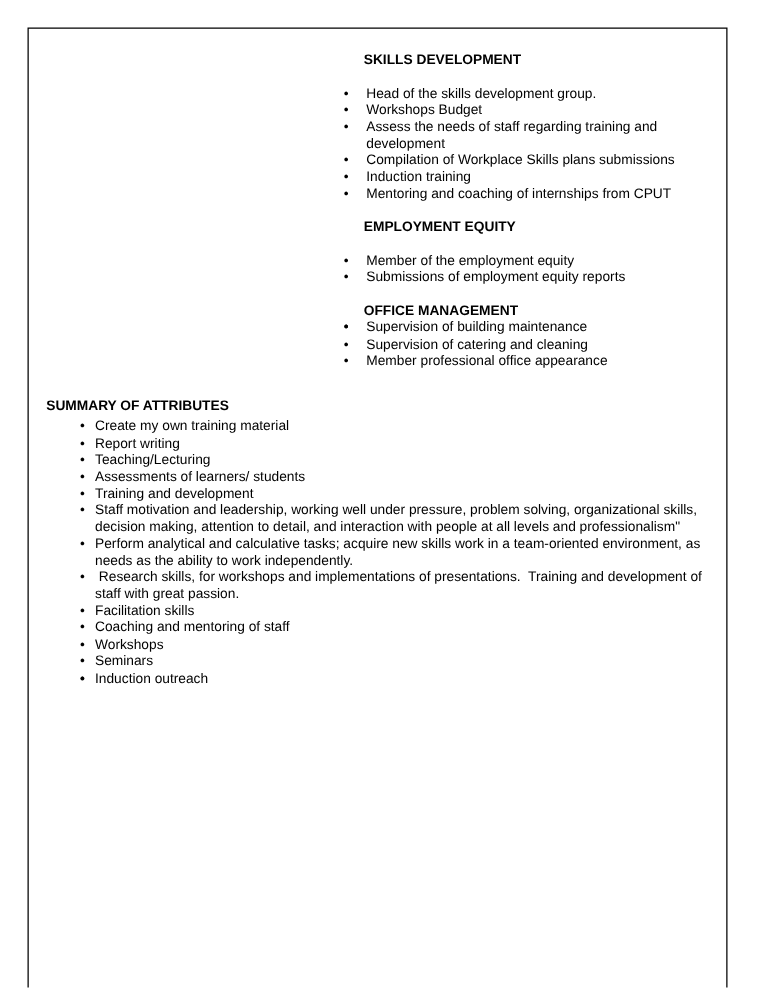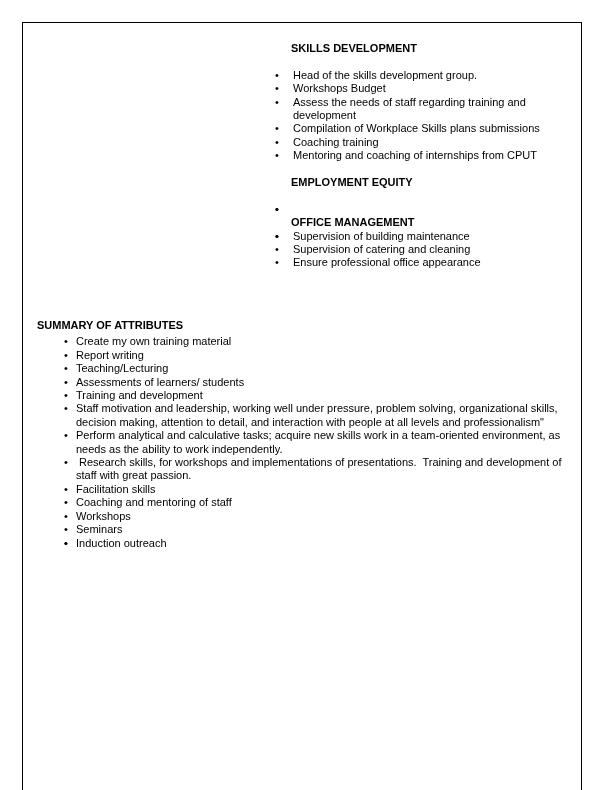--- a/index.html
+++ b/index.html
@@ -79,41 +79,41 @@
   <div class="right-col">
 
     <div class="hd">SKILLS DEVELOPMENT</div>
     <div class="spacer"></div>
     <ul>
 
     <li><span class="b">•</span><span class="t">Head of the skills development group.</span></li>
         <li><span class="b">•</span><span class="t">Workshops Budget</span></li>
         <li><span class="b">•</span><span class="t">Assess the needs of staff regarding training and development</span></li>
         <li><span class="b">•</span><span class="t">Compilation of Workplace Skills plans submissions</span></li>
-        <li><span class="b">•</span><span class="t">Coaching training</span></li>
+        <li><span class="b">•</span><span class="t">Induction training</span></li>
         <li><span class="b">•</span><span class="t">Mentoring and coaching of internships from CPUT</span></li>
       </ul>
 
     <div class="spacer"></div>
     <div class="hd">EMPLOYMENT EQUITY</div>
     <div class="spacer"></div>
     <ul>
 
-    <li><span class="b">•</span></li>
-        <li><span class="b">•</span></li>
+    <li><span class="b">•</span><span class="t">Member of the employment equity</span></li>
+        <li><span class="b">•</span><span class="t">Submissions of employment equity reports</span></li>
       </ul>
 
     <div class="spacer"></div>
     <div class="hd">OFFICE MANAGEMENT</div>
     <ul>
 
     <li><span class="b">•</span></li>
         <li><span class="b">•</span><span class="t">Supervision of building maintenance</span></li>
         <li><span class="b">•</span><span class="t">Supervision of catering and cleaning</span></li>
-        <li><span class="b">•</span><span class="t">Ensure professional office appearance</span></li>
+        <li><span class="b">•</span><span class="t">Member professional office appearance</span></li>
       </ul>
 
   </div>
 
   <div class="summary">
     <div class="hd">SUMMARY OF ATTRIBUTES</div>
     <div class="gap-sm"></div>
     <ul>
 
     <li><span class="b">•</span><span class="t">Create my own training material</span></li>

